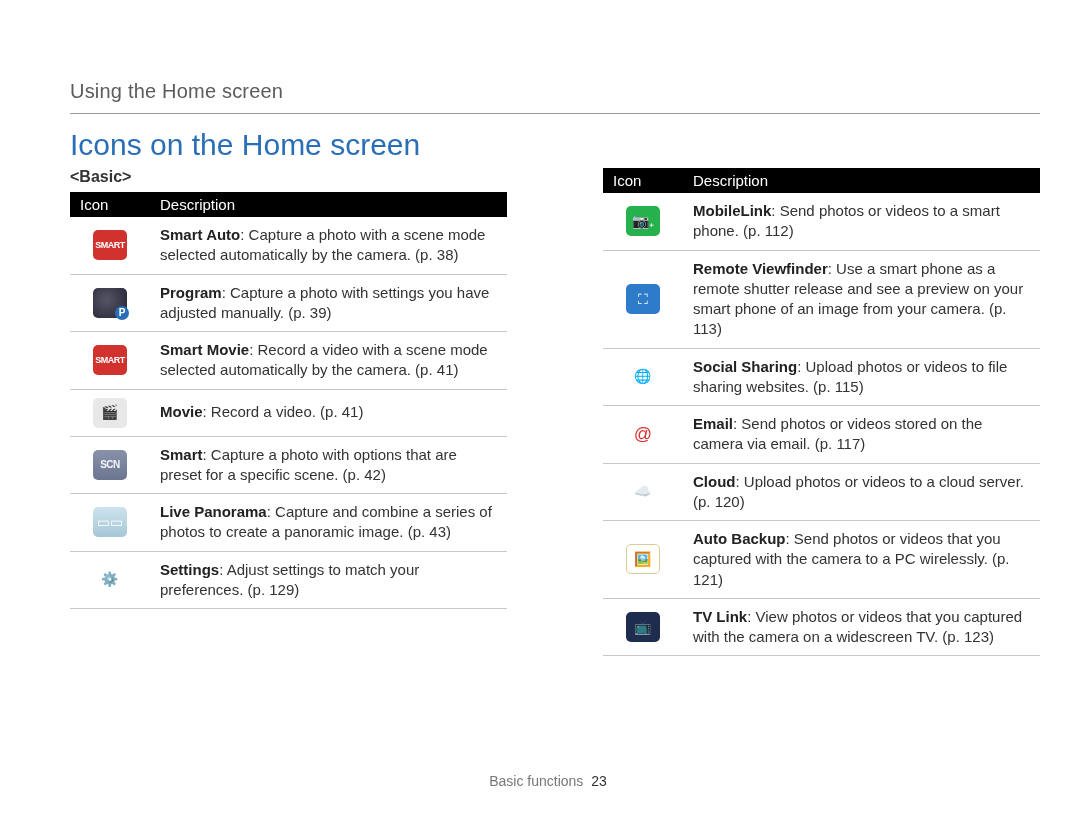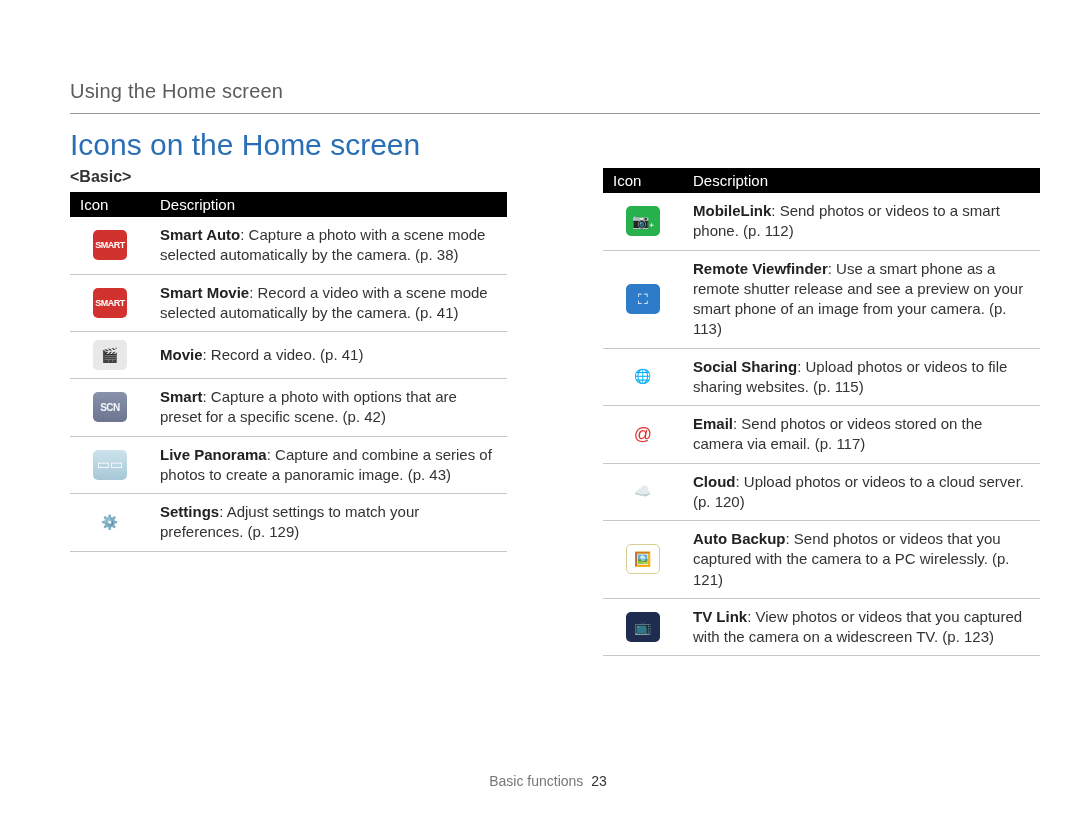--- a/index.html
+++ b/index.html
@@ -135,20 +135,24 @@
           <th>Icon</th>
           <th>Description</th>
         </tr>
           </thead>
         <tbody>
             <tr>
               <td><span class="icon-box ic-smart-auto">SMART</span></td>
               <td><b>Smart Auto</b><span>: Capture a photo with a scene mode selected automatically by the camera. (p. 38)</span></td>
             </tr>
             <tr>
+              <td><span class="icon-box ic-program"></span></td>
+              <td><b>Program</b><span>: Capture a photo with settings you have adjusted manually. (p. 39)</span></td>
+            </tr>
+            <tr>
               <td><span class="icon-box ic-smart-movie">SMART</span></td>
               <td><b>Smart Movie</b><span>: Record a video with a scene mode selected automatically by the camera. (p. 41)</span></td>
             </tr>
             <tr>
               <td><span class="icon-box ic-movie">🎬</span></td>
               <td><b>Movie</b><span>: Record a video. (p. 41)</span></td>
             </tr>
             <tr>
               <td><span class="icon-box ic-scene">SCN</span></td>
               <td><b>Smart</b><span>: Capture a photo with options that are preset for a specific scene. (p. 42)</span></td>

